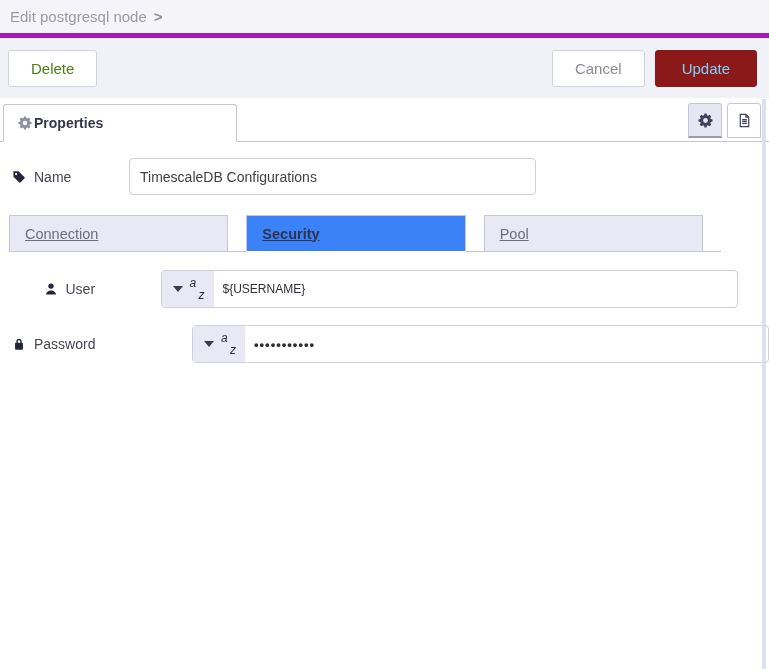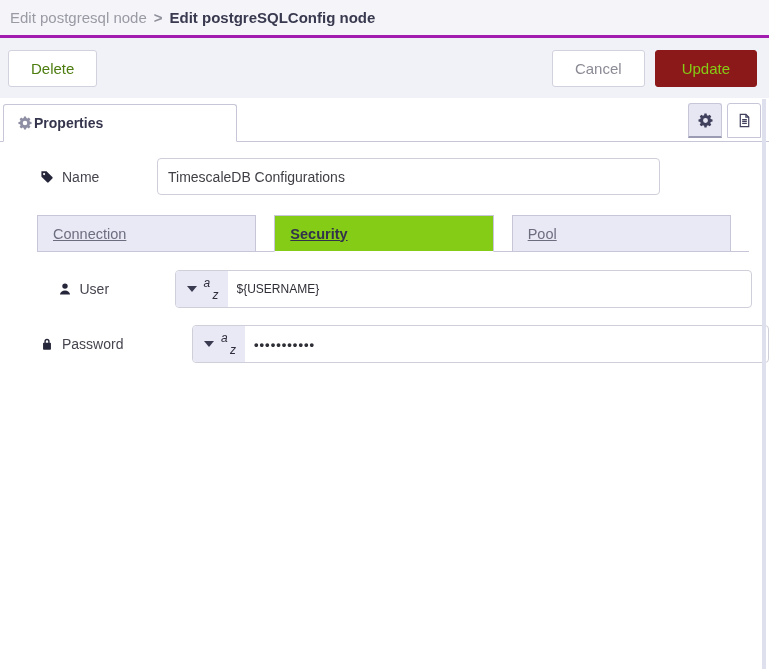--- a/index.html
+++ b/index.html
@@ -9,21 +9,21 @@
     background: #ffffff;
     position: relative;
     overflow: hidden;
     color: #444;
   }
 
   
   .header {
     height: 38px;
     background: #f4f4f9;
-    border-bottom: 3px solid #a21caf;
+    border-bottom: 5px solid #a21caf;
     display: flex;
     align-items: center;
     padding: 0 10px;
     font-size: 15px;
   }
   .crumb-parent { color: #9a9aa4; cursor: pointer; }
   .crumb-sep { color: #8f8f9b; font-weight: 700; margin: 0 7px; }
   .crumb-current { color: #39394f; font-weight: 700; }
 
   
@@ -43,21 +43,21 @@
     background: #ffffff;
     color: #4d7c0f;
     padding: 0 22px;
     cursor: pointer;
   }
   .btn-delete { margin-right: auto; }
   .btn-cancel { margin-right: 10px; color: #8b8b95; }
   .btn-update {
     background: #8C1919;
     border-color: #8C1919;
-    color: #84cc16;
+    color: #7dd3fc;
     padding: 0 26px;
   }
 
   
   .propbar {
     position: relative;
     height: 41px;
     margin-top: 3px;
     border-bottom: 1px solid #c6c6d8;
     background: #ffffff;
@@ -100,21 +100,21 @@
     align-items: center;
     justify-content: center;
     cursor: pointer;
   }
   .icon-btn.selected {
     background: #e7e7f3;
     border-bottom: 2px solid #9b9bb4;
   }
 
   
-  .form { padding: 16px 0 0 40px; }
+  .form { padding: 16px 0 0 12px; }
   .row { display: flex; align-items: center; }
   .row-name { margin-bottom: 0; }
   .field-label {
     width: 117px;
     display: flex;
     align-items: center;
     gap: 8px;
     font-size: 14px;
     color: #45454f;
     flex: none;
@@ -124,21 +124,21 @@
     font-family: "Liberation Sans", sans-serif;
     font-size: 14px;
     color: #3f3f45;
     height: 37px;
     border: 1px solid #cfcfda;
     border-radius: 4px;
     padding: 0 10px;
     outline: none;
     background: #ffffff;
   }
-  .name-input { width: 503px; }
+  .name-input { width: 407px; }
 
   
   .cfg-tabs {
     margin: 20px 0 0 -3px;
     width: 712px;
     display: flex;
     border-bottom: 1px solid #c6c6d8;
   }
   .cfg-tab {
     width: 236px;
@@ -149,21 +149,21 @@
     border-bottom: none;
     display: flex;
     align-items: center;
     padding-left: 15px;
     font-size: 14.5px;
     color: #6d6d80;
     cursor: pointer;
     text-decoration: underline;
   }
   .cfg-tab.active {
-    background: #84cc16;
+    background: #3b82f6;
     font-weight: 700;
     color: #32324c;
     height: 37px;
     margin-bottom: -1px;
     border-bottom: 1px solid #ffffff;
   }
 
   .row-user { margin-top: 18px; justify-content: center; }
   .row-password { margin-top: 17px; justify-content: space-between; }
 
@@ -229,21 +229,20 @@
   svg { display: block; }
 </style>
 </head>
 <body>
 
 <div class="dialog">
 
   <div class="header">
     <span class="crumb-parent">Edit postgresql node</span>
     <span class="crumb-sep">&gt;</span>
-    <span class="crumb-current">Edit postgreSQLConfig node</span>
   </div>
 
   <div class="toolbar">
     <button class="btn btn-delete">Delete</button>
     <button class="btn btn-cancel">Cancel</button>
     <button class="btn btn-update">Update</button>
   </div>
 
   <div class="propbar">
     <div class="prop-tab">

